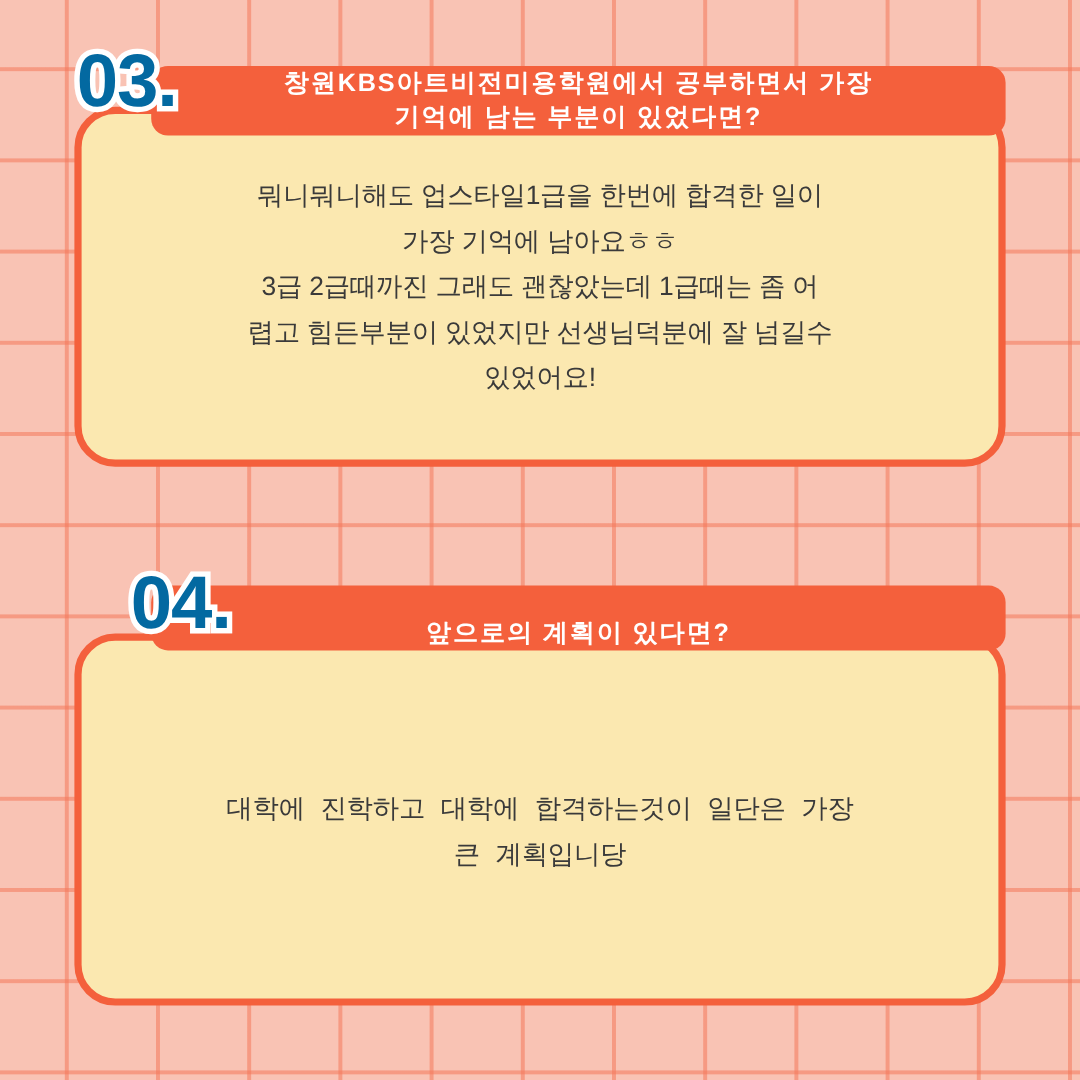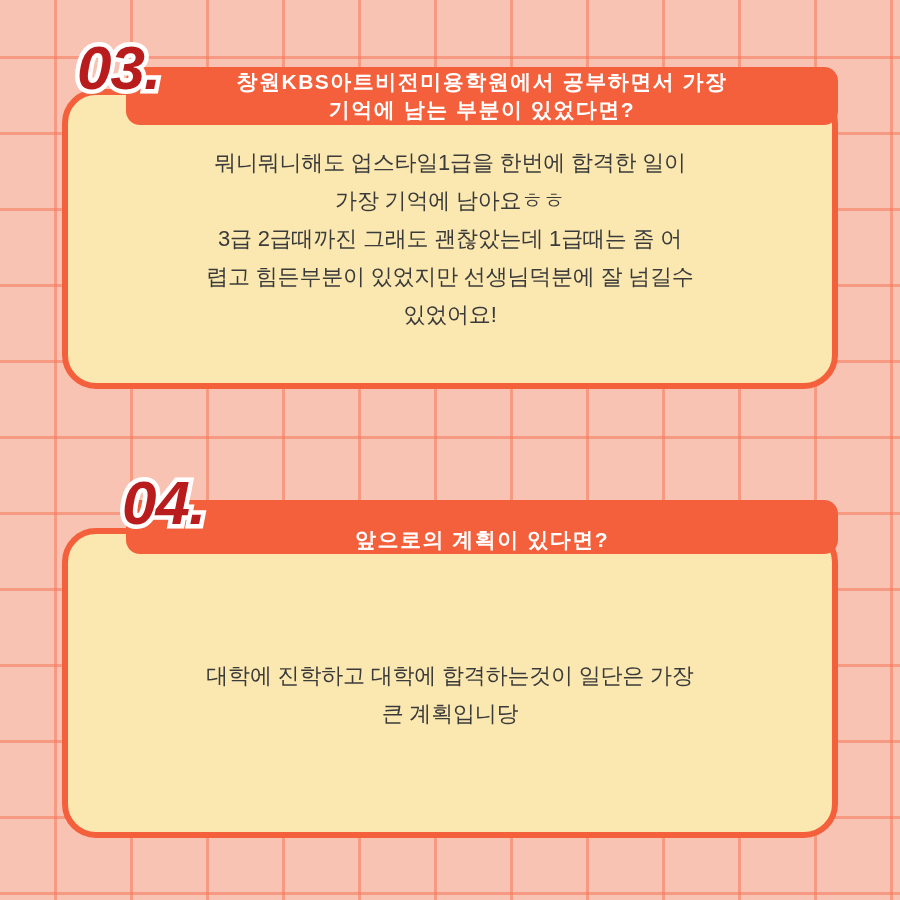--- a/index.html
+++ b/index.html
@@ -48,44 +48,42 @@
     top: 0;
     width: 712px;
     height: 56px;
     background: #f4603c;
     border-radius: 14px 14px 14px 14px;
     box-sizing: border-box;
     display: flex;
     align-items: center;
     justify-content: center;
     z-index: 2;
-    margin-top: 12px;
   }
   .question-text {
     color: #ffffff;
     font-size: 21px;
     font-weight: bold;
     letter-spacing: 1.5px;
     line-height: 1.35;
     text-align: center;
     padding: 0 26px;
     white-space: pre-line;
   }
   #qa-block-1 .question-bar { height: 58px; }
   #qa-block-2 .question-bar { height: 54px; top: 6px; align-items: flex-end; }
 
   .number-badge {
     position: absolute;
-    left: 15px;
+    left: 2px;
     top: -18px;
     z-index: 4;
     font-size: 62px;
     font-weight: bold;
-    font-style: italic;
-    color: #b91c1c;
+    color: #0369a1;
     letter-spacing: -1px;
     line-height: 1;
     -webkit-text-stroke: 9px #ffffff;
     paint-order: stroke fill;
     text-shadow: 0 0 0 #ffffff;
   }
   #qa-block-2 .number-badge { top: -10px; margin-left: 45px; }
 
   .answer-card {
     position: relative;
@@ -106,20 +104,21 @@
     color: #3a3a3a;
     font-size: 22px;
     line-height: 1.72;
     text-align: center;
     padding: 0 36px;
     white-space: pre-line;
     letter-spacing: -0.2px;
   }
   #answer-card-2 .answer-text {
     transform: translateY(12px);
+    font-family: Liberation Mono, monospace;
   }
 </style>
 </head>
 <body>
 
 <div id="page-bg"></div>
 
 <div id="content">
 
   <div class="qa-block" id="qa-block-1">

